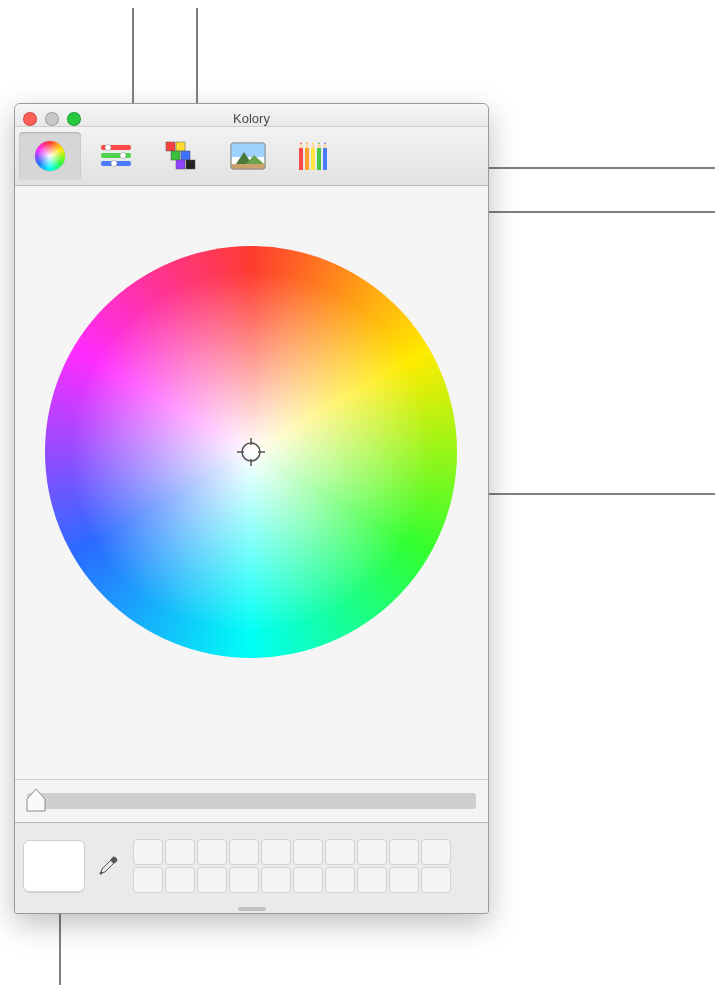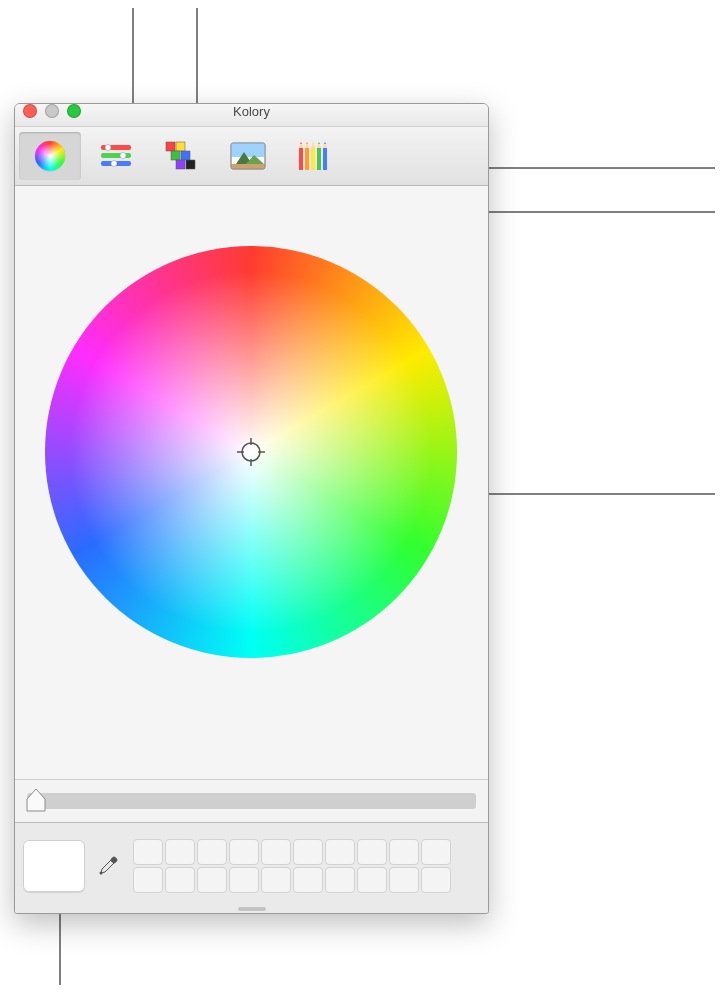--- a/index.html
+++ b/index.html
@@ -46,21 +46,21 @@
     flex-direction: column;
     overflow: hidden;
   }
 
   
   .titlebar {
     height: 22px;
     background: var(--titlebar-bg);
     border-bottom: 1px solid var(--inner-border);
     display: flex;
-    align-items: flex-start;
+    align-items: flex-end;
     position: relative;
   }
   .traffic {
     display: flex;
     gap: 8px;
     margin-left: 8px;
   }
   .dot {
     width: 12px; height: 12px;
     border-radius: 50%;

